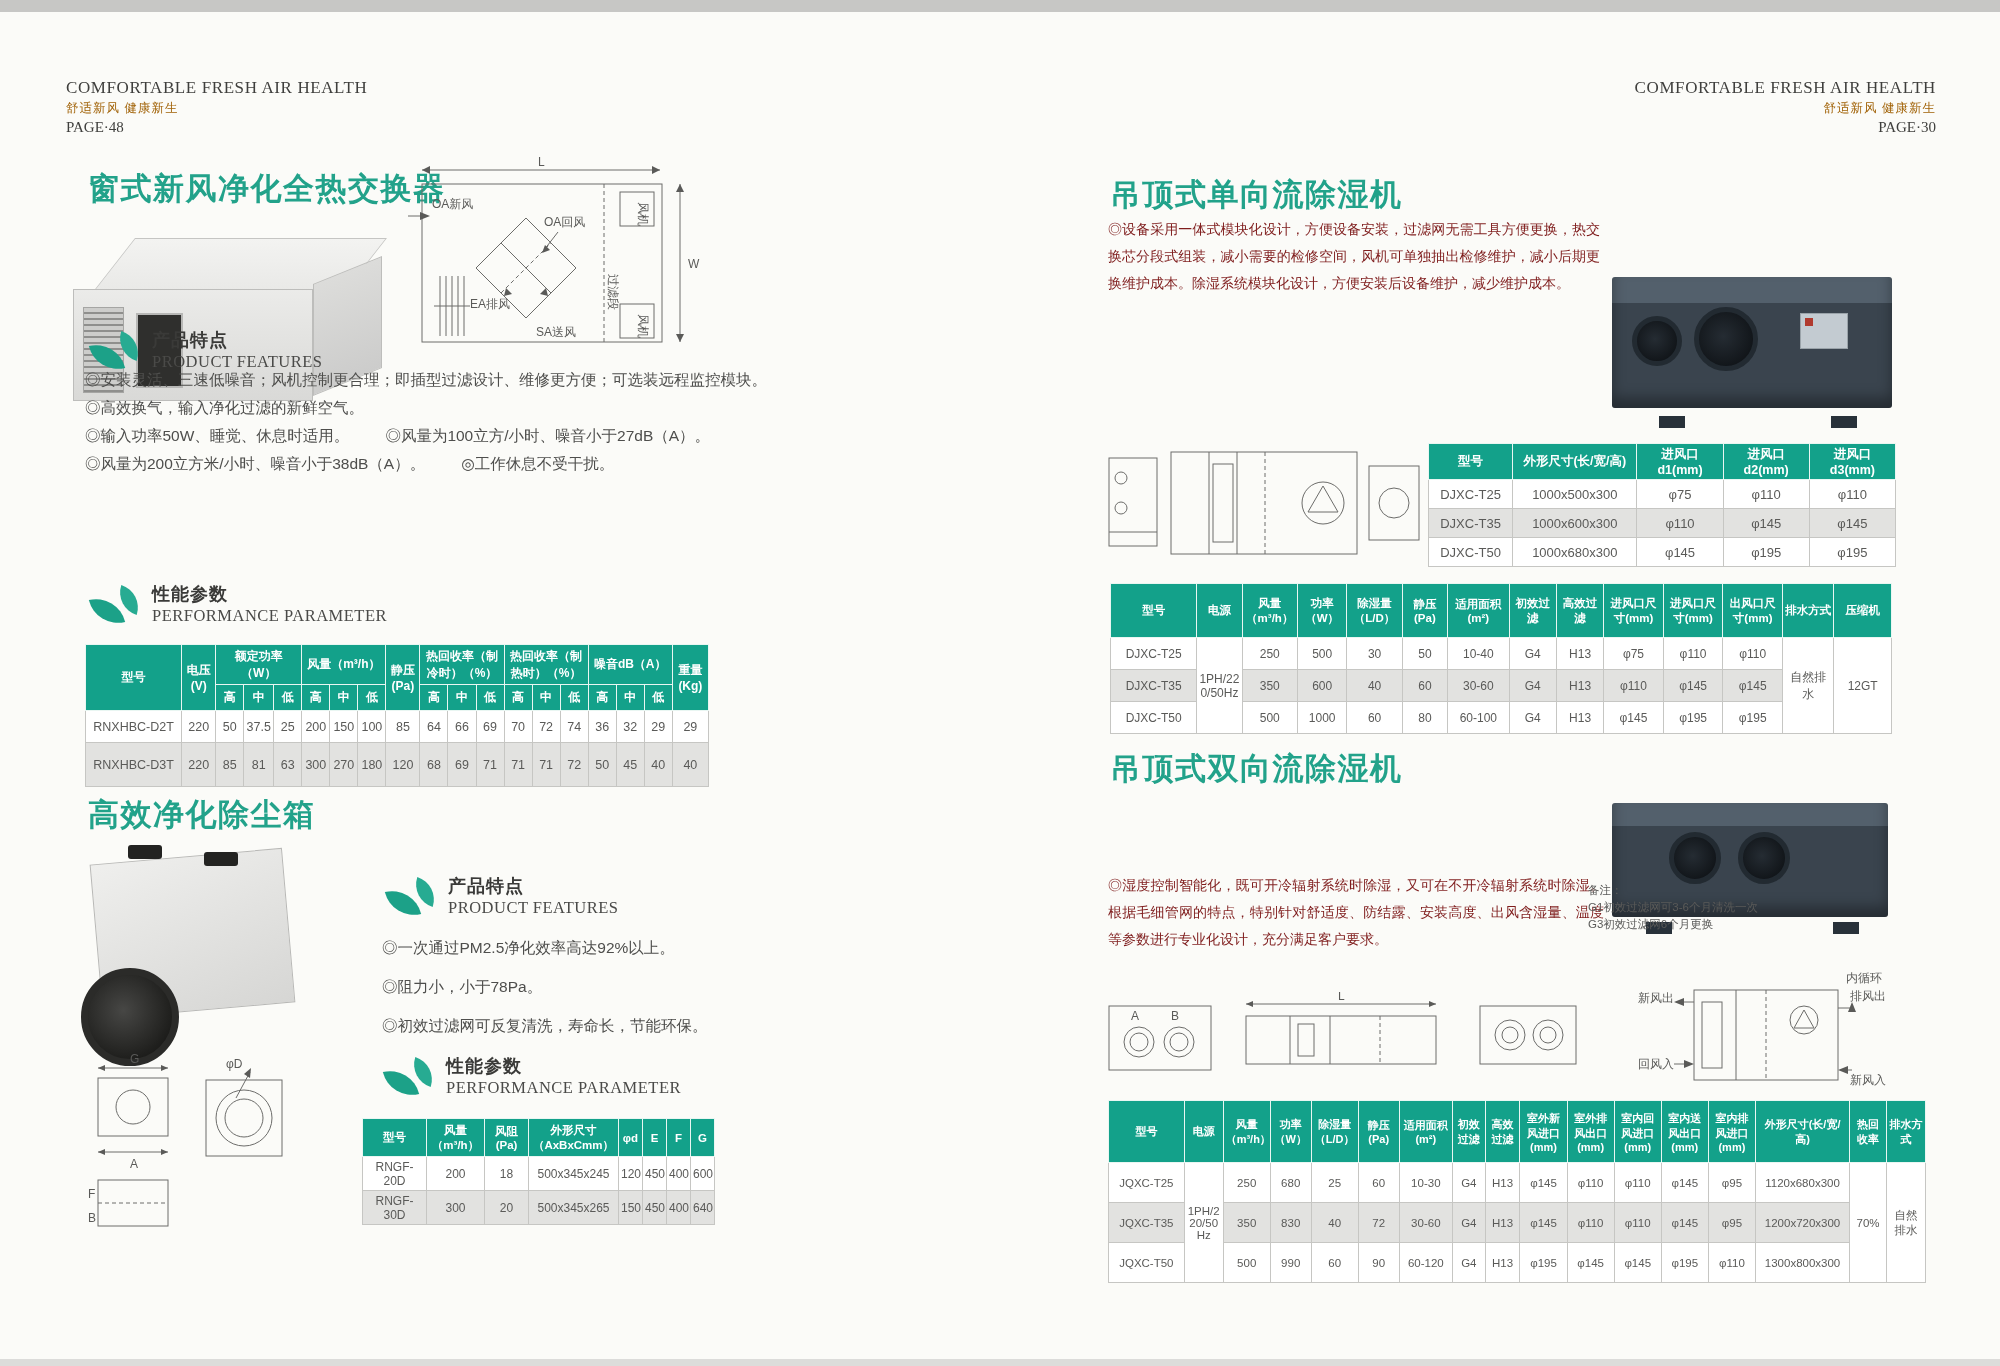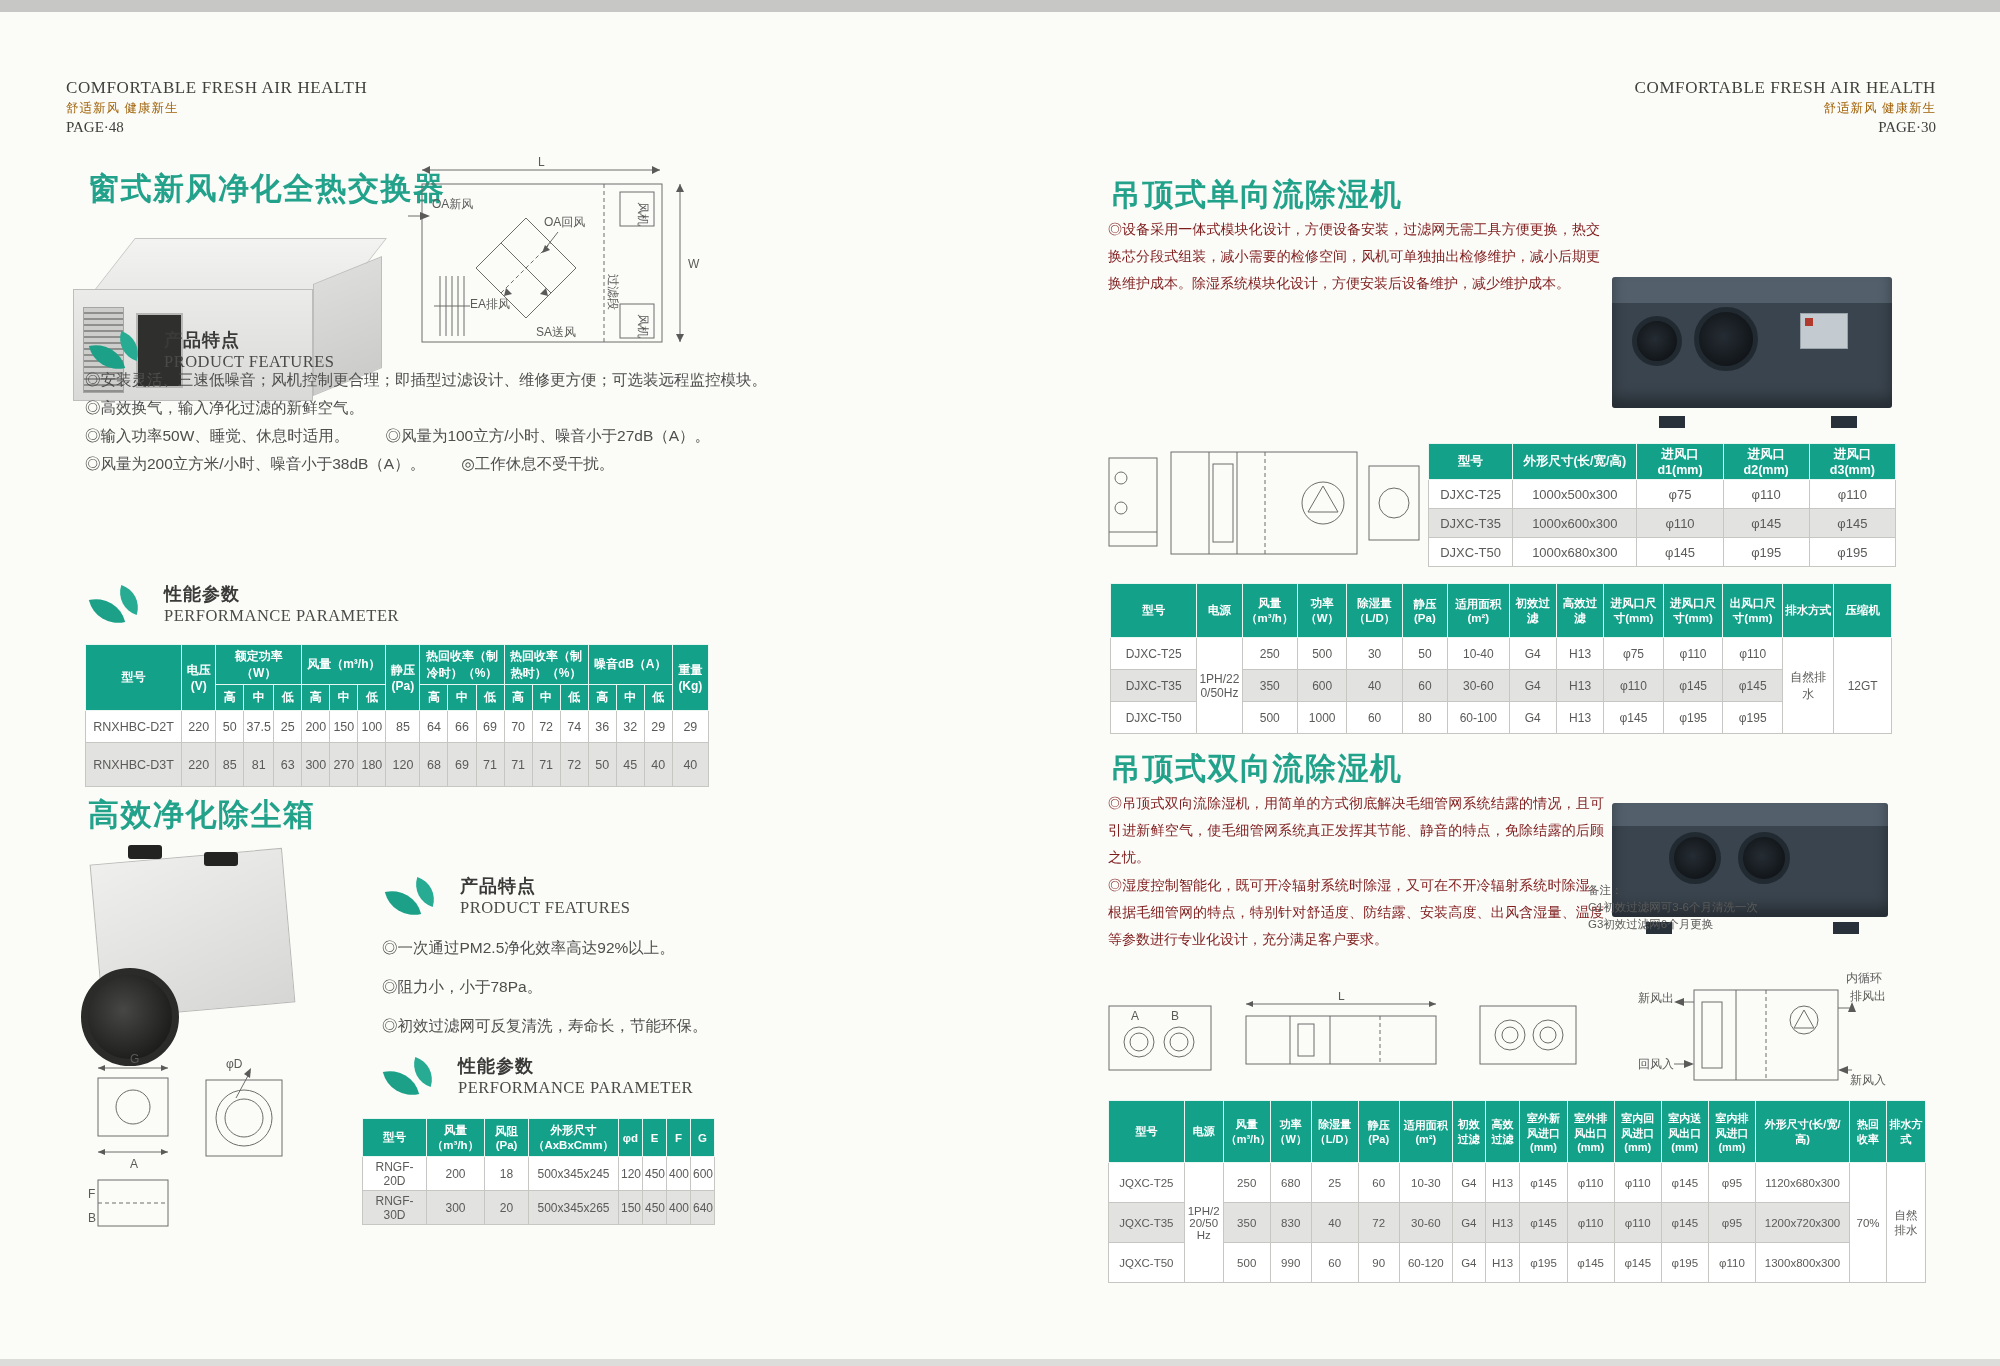--- a/index.html
+++ b/index.html
@@ -11,21 +11,21 @@
 
   .hdr{position:absolute;top:76px;line-height:1.4}
   .hdr-left{left:66px}
   .hdr-right{right:64px;text-align:right}
   .hdr-en{font-family:"Liberation Serif",serif;font-size:17px;letter-spacing:.6px;color:#3f3f3d}
   .hdr-cn{font-size:12.5px;color:#a16207;letter-spacing:1px}
   .hdr-pg{font-family:"Liberation Serif",serif;font-size:15px;color:#3f3f3d}
 
   .sec-title{position:absolute;font-size:31px;font-weight:bold;color:#22a28a;letter-spacing:1.5px}
 
-  .feat{position:absolute;display:flex;align-items:flex-end;gap:20px}
+  .feat{position:absolute;display:flex;align-items:flex-end;gap:8px}
   .leaf{position:relative;width:52px;height:46px;display:inline-block;flex:none}
   .leaf i{position:absolute;background:#1ca188;border-radius:0 100% 0 100%;display:block}
   .leaf i.l1{width:30px;height:30px;left:0;bottom:0;transform:rotate(-14deg)}
   .leaf i.l2{width:24px;height:24px;left:25px;bottom:14px;transform:rotate(18deg);background:#27ab92}
   .feat .cn{font-size:18px;font-weight:bold;color:#3a3a38;letter-spacing:1px}
   .feat .en{font-family:"Liberation Serif",serif;font-size:16.5px;color:#4a4a48;letter-spacing:.5px}
 
   .bullets{position:absolute;font-size:15.5px;color:#4e4e4c}
   .bullets .ln{margin-bottom:7px;white-space:nowrap}
   .gap2{margin-left:36px}
@@ -507,21 +507,20 @@
           <td>G4</td>
           <td>H13</td>
           <td>φ145</td>
           <td>φ195</td>
           <td>φ195</td>
     </tr>
   </tbody>
     </table>
 
   <h1 class="sec-title" style="left:1110px;top:748px">吊顶式双向流除湿机</h1>
-  <div class="para" style="left:1108px;top:790px;width:496px">◎吊顶式双向流除湿机，用简单的方式彻底解决毛细管网系统结露的情况，且可引进新鲜空气，使毛细管网系统真正发挥其节能、静音的特点，免除结露的后顾之忧。</div>
   <div class="para" style="left:1108px;top:872px;width:496px">◎湿度控制智能化，既可开冷辐射系统时除湿，又可在不开冷辐射系统时除湿。根据毛细管网的特点，特别针对舒适度、防结露、安装高度、出风含湿量、温度等参数进行专业化设计，充分满足客户要求。</div>
 
   <div class="photo" style="left:1606px;top:792px;width:288px;height:142px">
     <div class="prbody"></div>
     <div class="prport" style="left:22%;top:28%;width:52px;height:52px"></div>
     <div class="prport" style="left:46%;top:28%;width:52px;height:52px"></div>
     <div class="prfoot" style="left:14%"></div>
     <div class="prfoot" style="right:12%"></div>
   </div>
 

